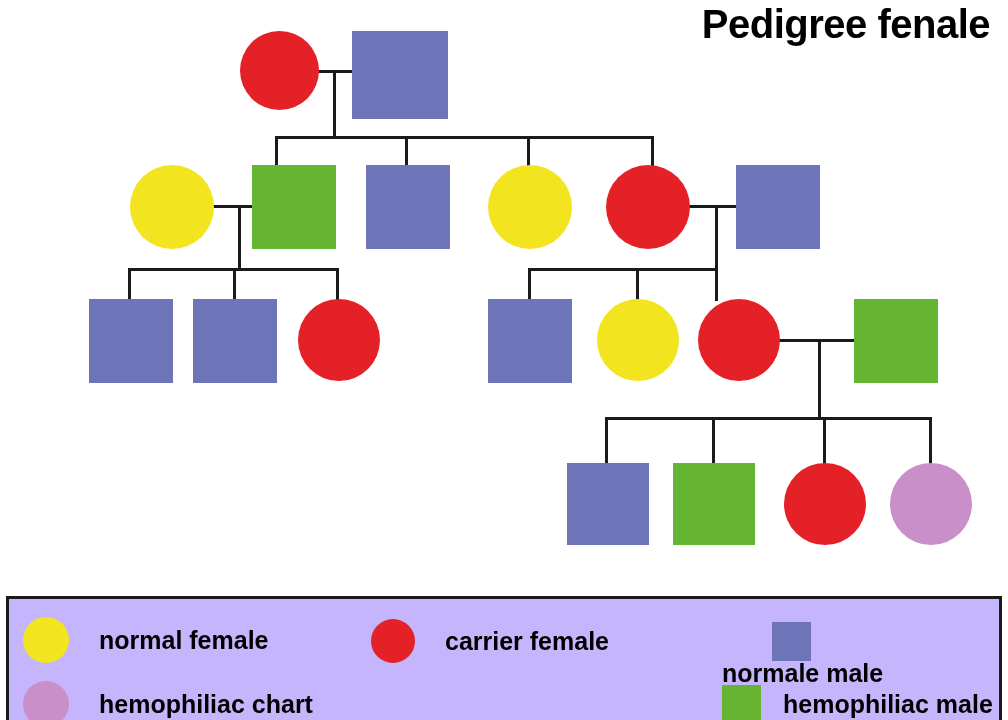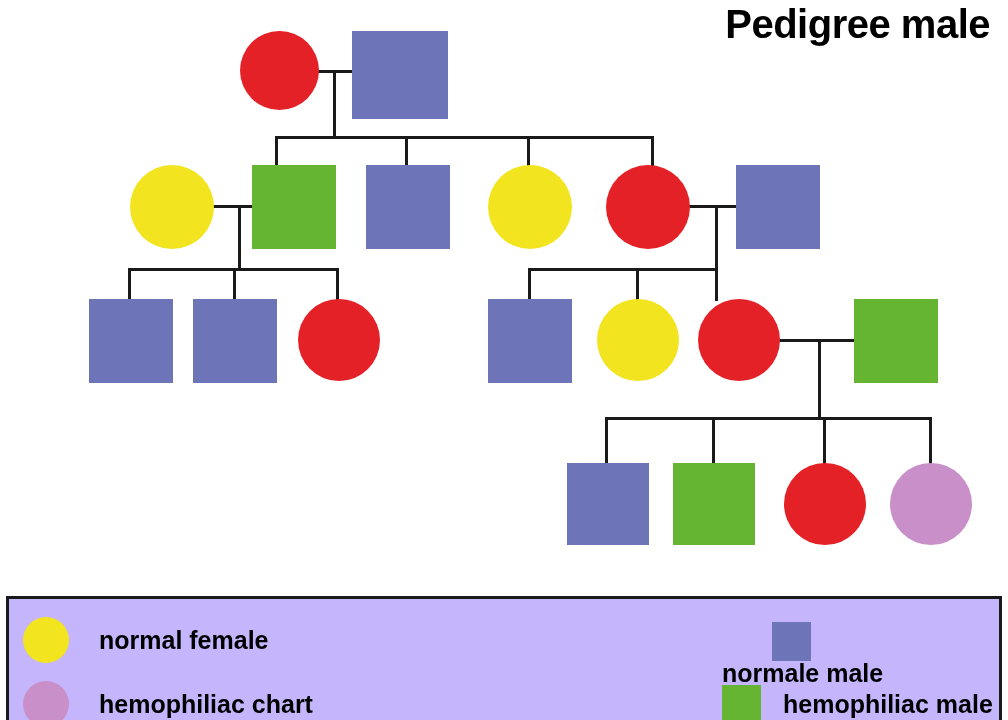--- a/index.html
+++ b/index.html
@@ -85,21 +85,21 @@
     color: #000000;
     white-space: nowrap;
     line-height: 1;
   }
 </style>
 </head>
 <body>
 
 <div id="page">
 
-  <div id="chart-title">Pedigree male</div>
+  <div id="chart-title">Pedigree fenale</div>
 
   <div id="pedigree-canvas">
     <div id="links-layer">
         <div class="link h" style="background: rgb(26, 26, 26); left: 318px; top: 70px; width: 36px;"></div>
         <div class="link v" style="background: rgb(26, 26, 26); left: 333px; top: 70px; height: 68px;"></div>
         <div class="link h" style="background: rgb(26, 26, 26); left: 275px; top: 136px; width: 379px;"></div>
         <div class="link v" style="background: rgb(26, 26, 26); left: 275px; top: 136px; height: 30px;"></div>
         <div class="link v" style="background: rgb(26, 26, 26); left: 405px; top: 136px; height: 30px;"></div>
         <div class="link v" style="background: rgb(26, 26, 26); left: 527px; top: 136px; height: 30px;"></div>
         <div class="link v" style="background: rgb(26, 26, 26); left: 651px; top: 136px; height: 30px;"></div>
@@ -144,20 +144,24 @@
         <div class="node circle" style="left: 784px; top: 463px; width: 82px; height: 82px; background: rgb(229, 33, 40);"></div>
         <div class="node circle" style="left: 890px; top: 463px; width: 82px; height: 82px; background: rgb(201, 143, 200);"></div>
       </div>
   </div>
 
   <div id="legend">
       <div class="legend-item" style="left: 14px; top: 18px;">
         <div class="legend-swatch circle" style="width: 46px; height: 46px; background: rgb(242, 228, 30); margin-right: 30px;"></div>
         <span class="legend-label">normal female</span>
       </div>
+      <div class="legend-item" style="left: 362px; top: 20px;">
+        <div class="legend-swatch circle" style="width: 44px; height: 44px; background: rgb(229, 33, 40); margin-right: 30px;"></div>
+        <span class="legend-label">carrier female</span>
+      </div>
       <div class="legend-item" style="left: 713px; top: 23px; flex-direction: column;">
         <div class="legend-swatch square" style="width: 39px; height: 39px; background: rgb(109, 117, 184); margin-right: 22px;"></div>
         <span class="legend-label">normale male</span>
       </div>
       <div class="legend-item" style="left: 14px; top: 82px;">
         <div class="legend-swatch circle" style="width: 46px; height: 46px; background: rgb(201, 143, 200); margin-right: 30px;"></div>
         <span class="legend-label">hemophiliac chart</span>
       </div>
       <div class="legend-item" style="left: 713px; top: 86px; align-items: center;">
         <div class="legend-swatch square" style="width: 39px; height: 39px; background: rgb(102, 181, 50); margin-right: 22px;"></div>

